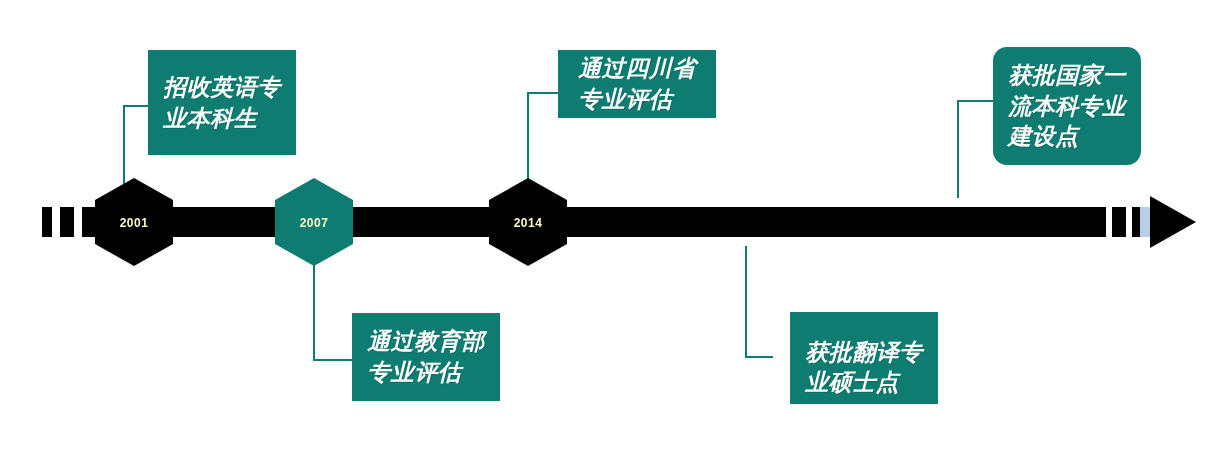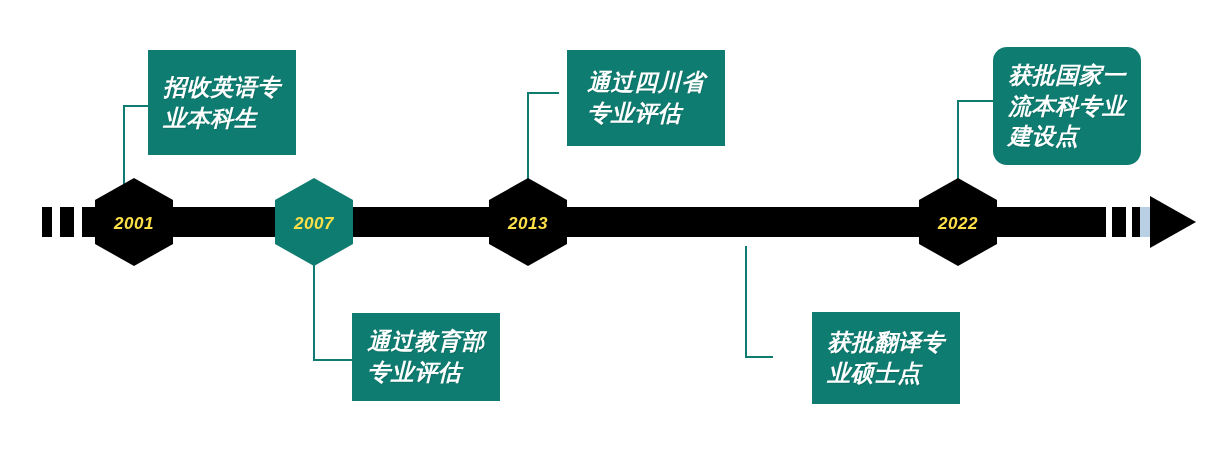--- a/index.html
+++ b/index.html
@@ -61,24 +61,23 @@
     height: 88px;
     clip-path: polygon(50% 0%, 100% 25%, 100% 75%, 50% 100%, 0% 75%, 0% 25%);
     -webkit-clip-path: polygon(50% 0%, 100% 25%, 100% 75%, 50% 100%, 0% 75%, 0% 25%);
     display: flex;
     align-items: center;
     justify-content: center;
   }
   .node-black { background: #000000; }
   .node-teal  { background: #0e7c70; }
   .node-label {
-    color: #fde047;
-    font-style: italic;
+    color: #fef9c3;
     font-weight: bold;
-    font-size: 17px;
+    font-size: 12px;
     letter-spacing: 0.5px;
     line-height: 1;
     position: relative;
     top: 1px;
   }
 
   
   .callout {
     position: absolute;
     background: #0e7c70;
@@ -148,44 +147,41 @@
 
   <div class="node node-black" style="left:95px; top:178px;">
     <span class="node-label">2001</span>
   </div>
 
   <div class="node node-teal" style="left:275px; top:178px;align-items:center;">
     <span class="node-label">2007</span>
   </div>
 
   <div class="node node-black" style="left:489px; top:178px;">
-    <span class="node-label">2013</span>
+    <span class="node-label">2014</span>
   </div>
 
 
-  <div class="node node-black" style="left:919px; top:178px;">
-    <span class="node-label">2022</span>
-  </div>
 
   <div class="callout" style="left:148px; top:50px; width:148px; height:105px;">
     <span class="callout-text">招收英语专
 业本科生</span>
   </div>
 
   <div class="callout" style="left:352px; top:313px; width:148px; height:88px;justify-content:center;">
     <span class="callout-text">通过教育部
 专业评估</span>
   </div>
 
-  <div class="callout" style="left:558px; top:50px; width:158px; height:96px;margin-left:9px;">
+  <div class="callout" style="left:558px; top:50px; width:158px; height:68px;">
     <span class="callout-text">通过四川省
 专业评估</span>
   </div>
 
-  <div class="callout" style="left:812px; top:312px; width:148px; height:92px;">
+  <div class="callout" style="left:790px; top:312px; width:148px; height:92px;align-items:flex-end;">
     <span class="callout-text">获批翻译专
 业硕士点</span>
   </div>
 
   <div class="callout" style="left:993px; top:47px; width:148px; height:118px;border-radius:14px;">
     <span class="callout-text">获批国家一
 流本科专业
 建设点</span>
   </div>
 

